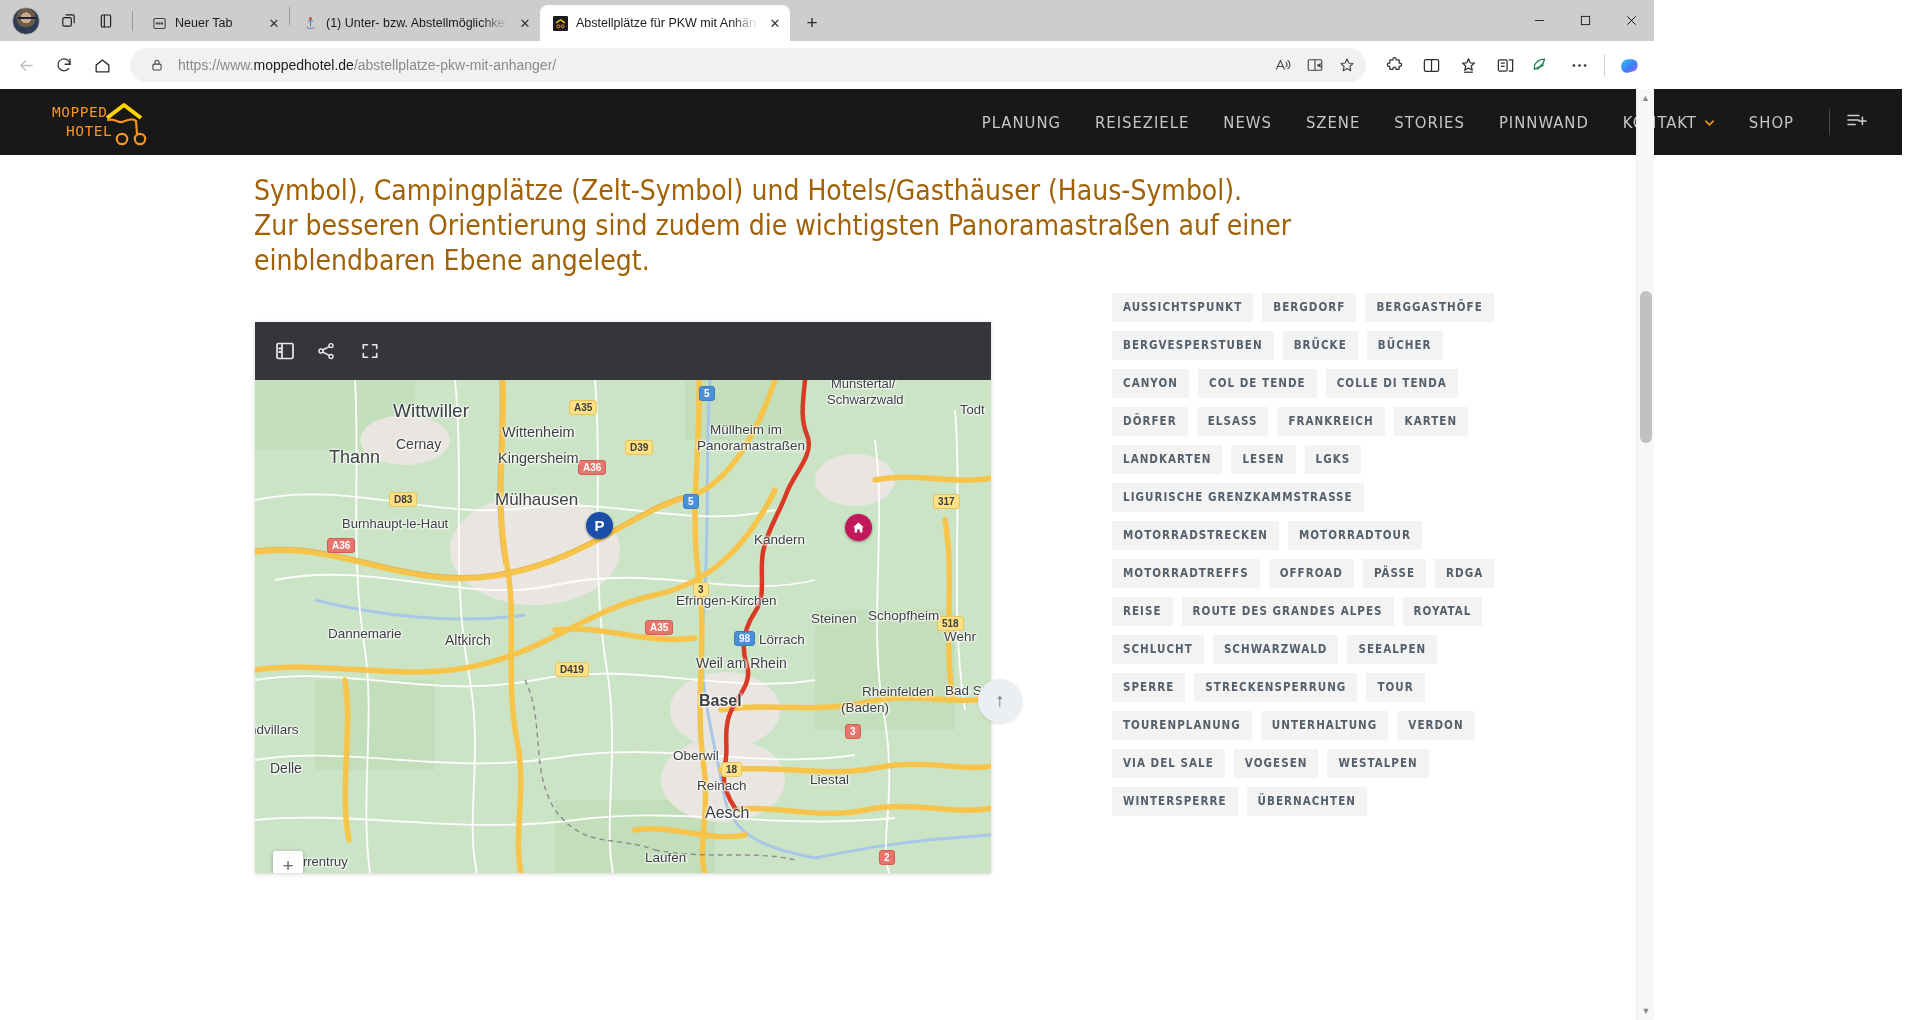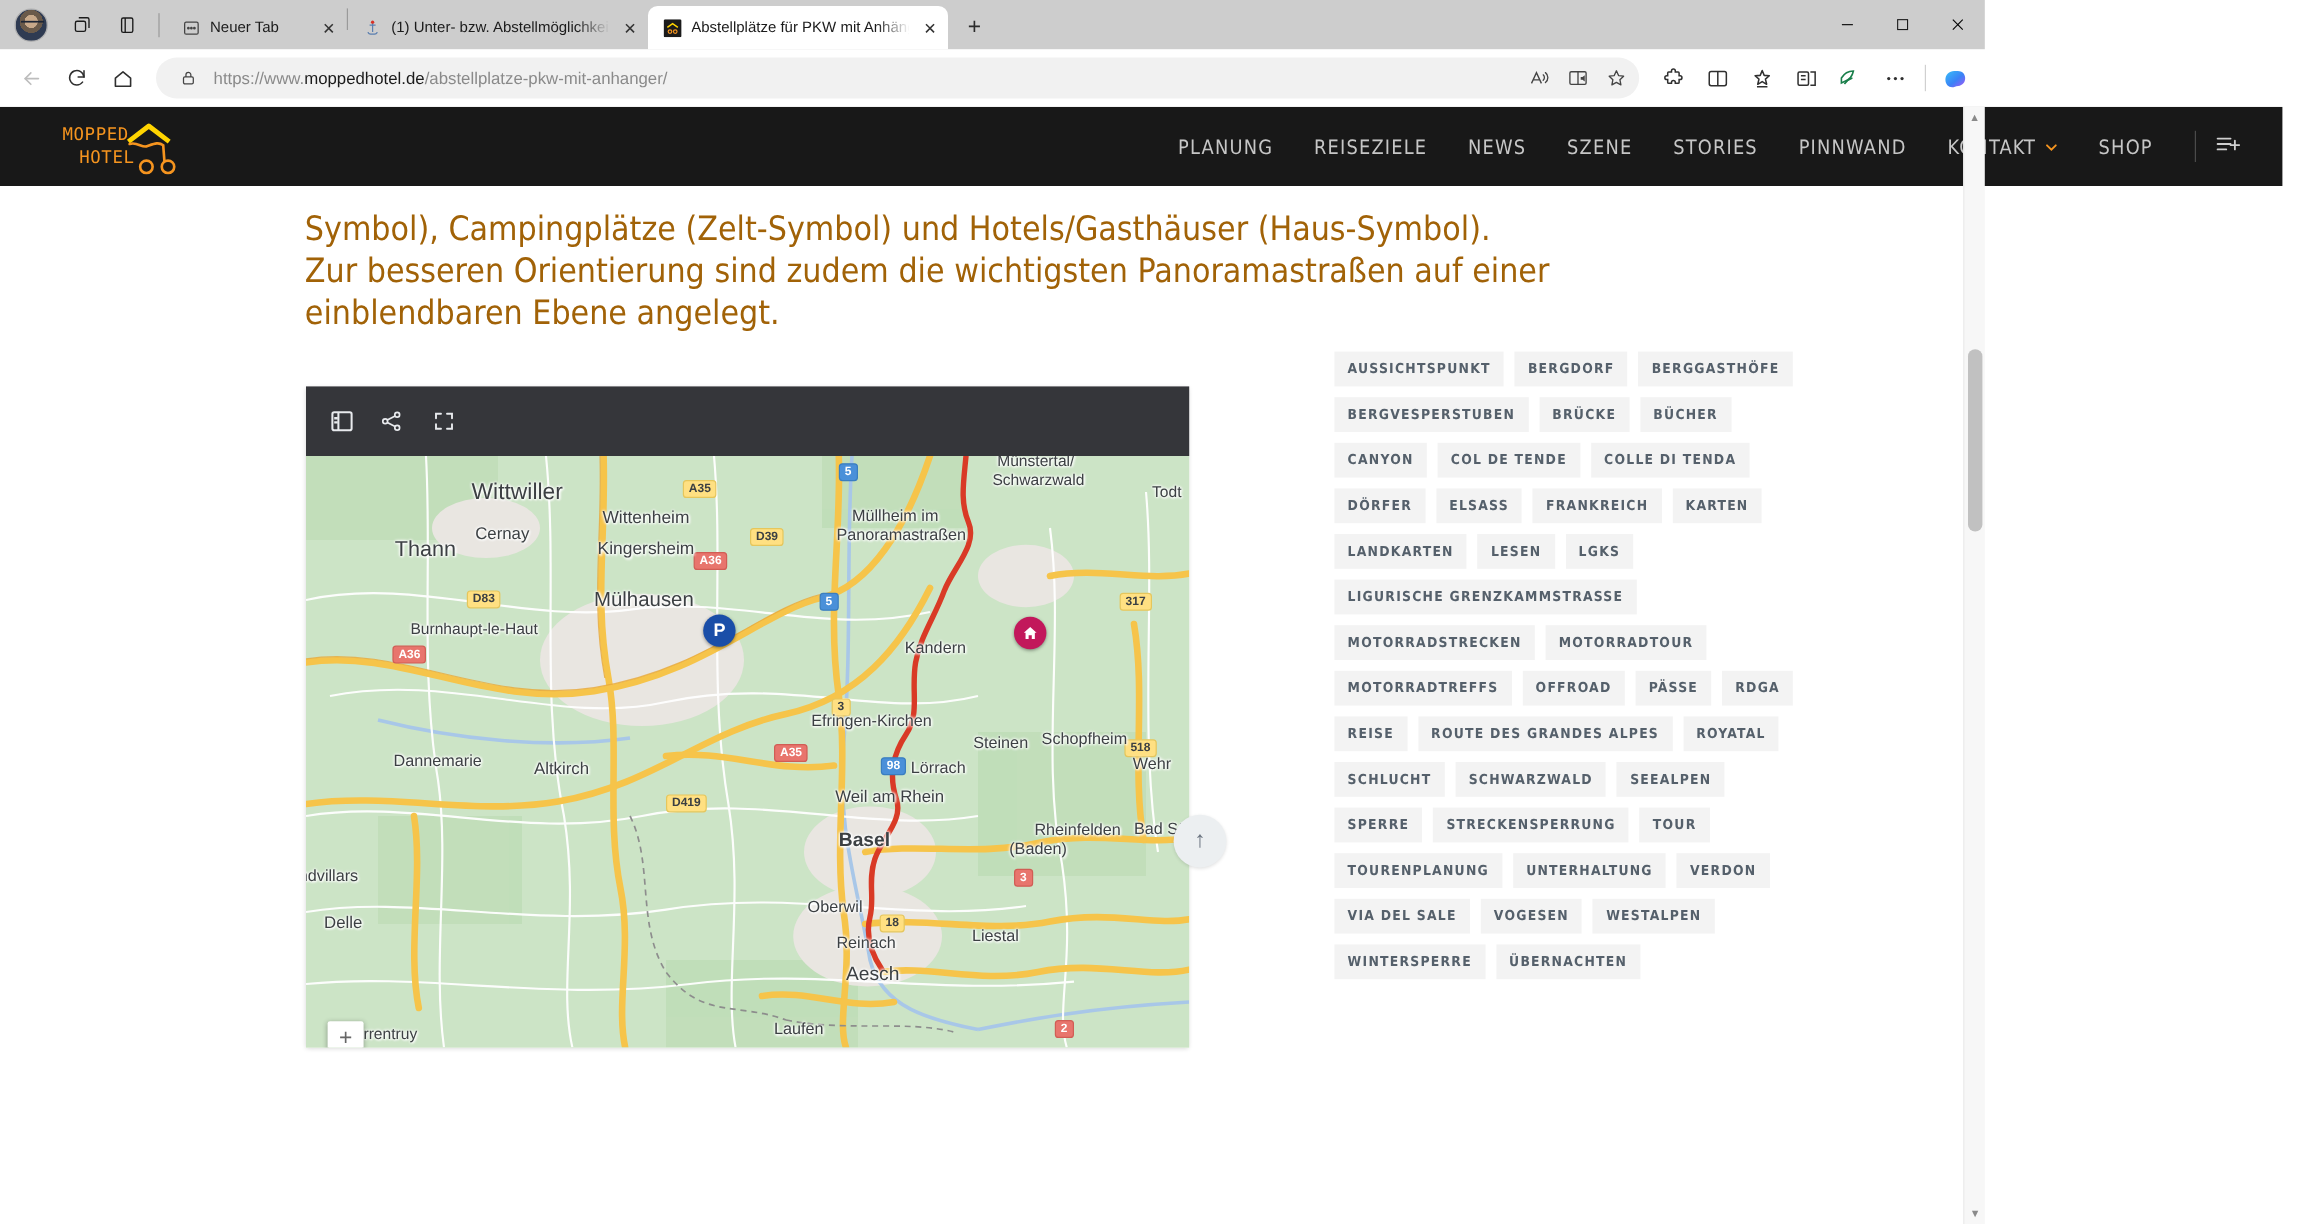--- a/index.html
+++ b/index.html
@@ -553,21 +553,21 @@
               <div class="shield red" style="left:72px;top:158px;">A36</div>
               <div class="shield" style="left:300px;top:282px;">D419</div>
               <div class="shield blue" style="left:444px;top:6px;">5</div>
               <div class="shield blue" style="left:428px;top:114px;">5</div>
               <div class="shield" style="left:438px;top:202px;">3</div>
               <div class="shield red" style="left:390px;top:240px;">A35</div>
               <div class="shield blue" style="left:479px;top:251px;">98</div>
               <div class="shield" style="left:678px;top:114px;">317</div>
               <div class="shield" style="left:682px;top:236px;">518</div>
               <div class="shield red" style="left:590px;top:344px;">3</div>
-              <div class="shield" style="left:478px;top:382px;">18</div>
+              <div class="shield" style="left:466px;top:382px;">18</div>
               <div class="shield red" style="left:624px;top:470px;">2</div>
 
               <div class="maplabel" style="left:138px;top:20px;font-size:19px;">Wittwiller</div>
               <div class="maplabel" style="left:74px;top:50px;font-size:18px;margin-top:17px;">Thann</div>
               <div class="maplabel" style="left:141px;top:56px;font-size:14px;">Cernay</div>
               <div class="maplabel" style="left:247px;top:44px;font-size:14.5px;">Wittenheim</div>
               <div class="maplabel" style="left:243px;top:70px;font-size:14.5px;">Kingersheim</div>
               <div class="maplabel" style="left:240px;top:110px;font-size:17px;font-weight:500;">Mülhausen</div>
               <div class="maplabel" style="left:87px;top:136px;font-size:13px;">Burnhaupt-le-Haut</div>
               <div class="maplabel" style="left:73px;top:246px;font-size:13.5px;">Dannemarie</div>

